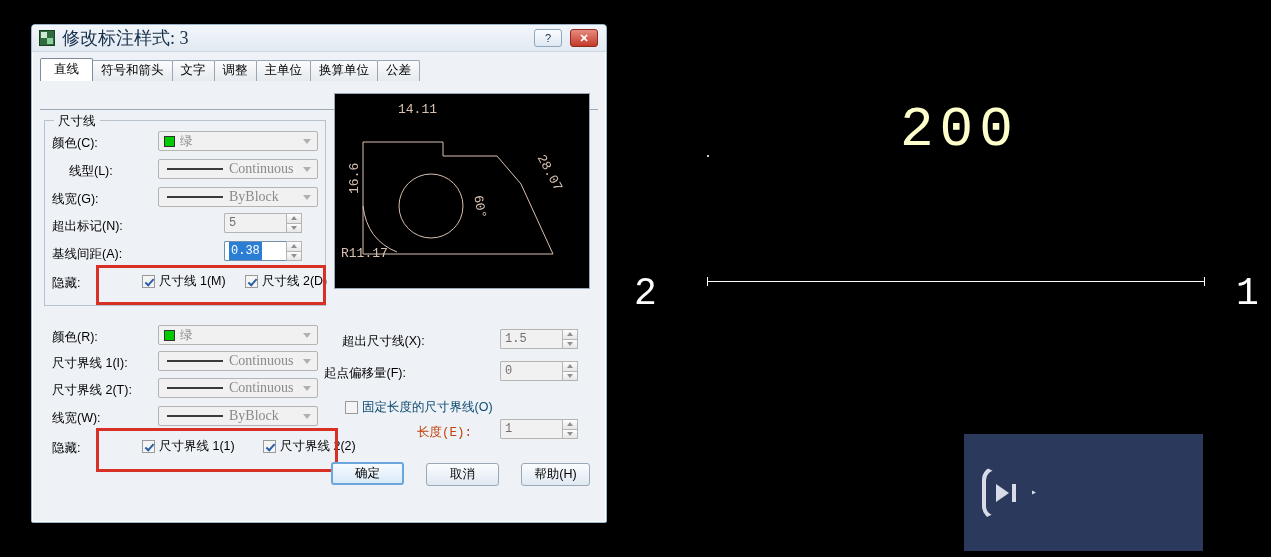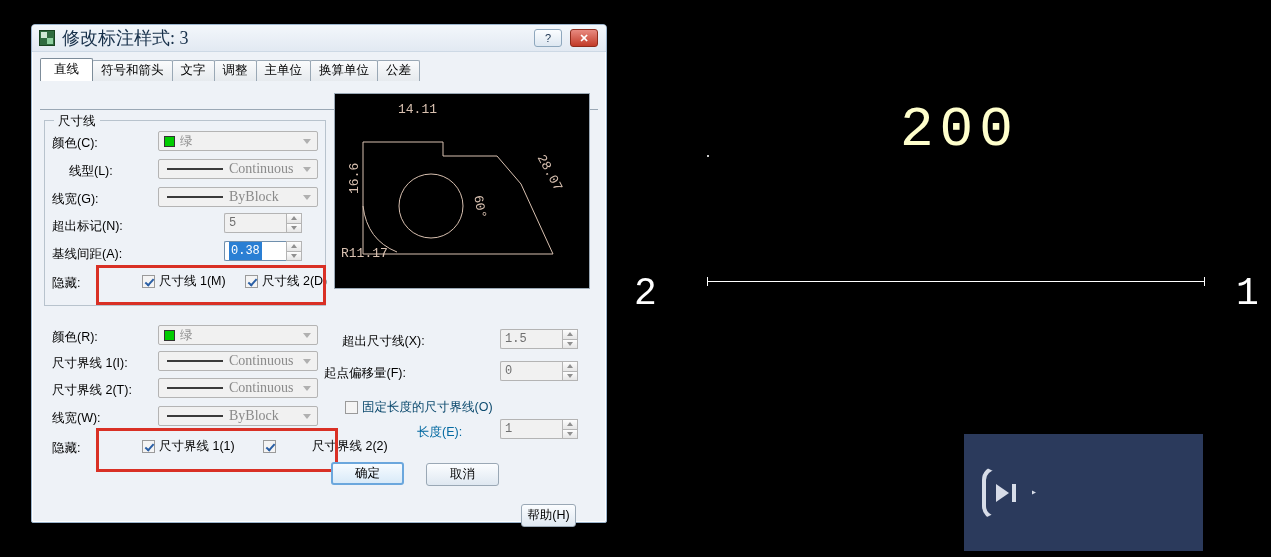--- a/index.html
+++ b/index.html
@@ -507,21 +507,21 @@
     <div class="linesample"></div>
     <div class="cval">ByBlock</div>
     <div class="arrow"></div>
   </div>
 
   <div class="row-label" style="left:20px; top:415px;">隐藏:</div>
   <div class="chk checked" style="left:110px; top:413px;">
     <div class="box"></div>
     <span>尺寸界线 1(1)</span>
   </div>
-  <div class="chk checked" style="left:231px; top:413px;gap:32px;">
+  <div class="chk checked" style="left:231px; top:413px;">
     <div class="box"></div>
     <span>尺寸界线 2(2)</span>
   </div>
   <div class="redbox" style="left:64px; top:403px; width:242px; height:44px;"></div>
 
   <div class="row-label" style="left:310px; top:308px;">超出尺寸线(X):</div>
   <div class="spin" style="left:468px; top:304px; width:78px;">
     <div class="sbox">1.5</div>
     <div class="sbtns">
       <div class="sbtn">
@@ -544,29 +544,29 @@
           <div class="dn"></div>
         </div>
     </div>
   </div>
 
   <div class="chk disabled" style="left:313px; top:374px;">
     <div class="box"></div>
     <span>固定长度的尺寸界线(O)</span>
   </div>
 
-  <div class="row-label" style="left:385px; top:399px; color:#0369a1;">长度(E):</div>
+  <div class="row-label" style="left:385px; top:399px; color:#c2410c;font-family:Liberation Mono, monospace;">长度(E):</div>
   <div class="spin" style="left:468px; top:394px; width:78px;">
     <div class="sbox">1</div>
     <div class="sbtns">
       <div class="sbtn">
           <div class="up"></div>
         </div>
       <div class="sbtn">
           <div class="dn"></div>
         </div>
     </div>
   </div>
 
   <div class="dbtn default" style="left:299px; top:437px; width:73px;">确定</div>
   <div class="dbtn" style="left:394px; top:438px; width:73px;">取消</div>
-  <div class="dbtn" style="left:489px; top:438px; width:55px;margin-top:41px;">帮助(H)</div>
+  <div class="dbtn" style="left:489px; top:438px; width:69px;">帮助(H)</div>
 </div>
 
 </body></html>

